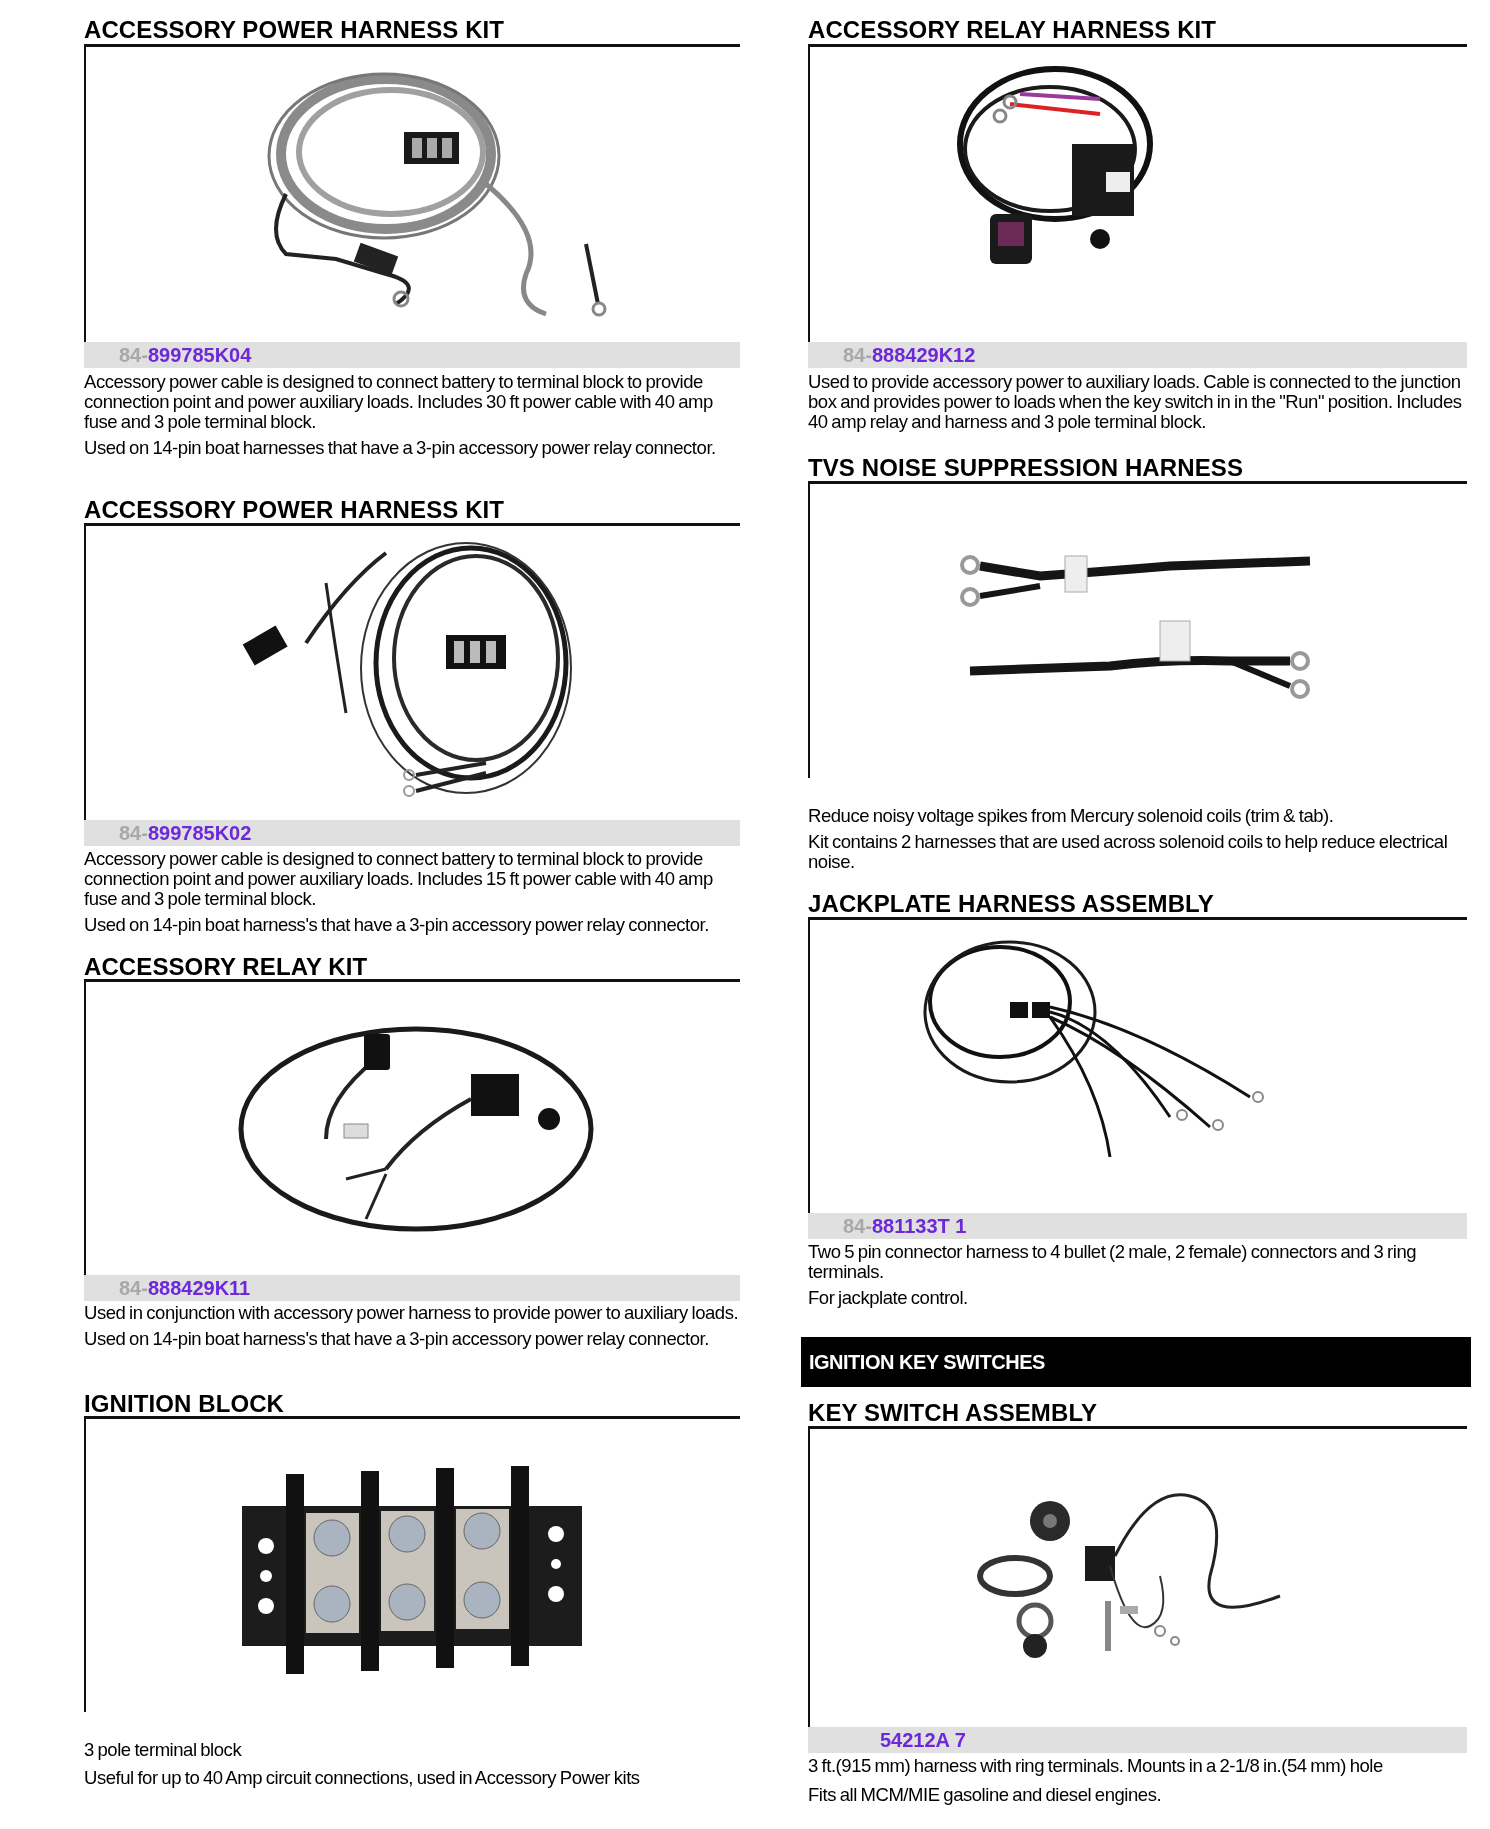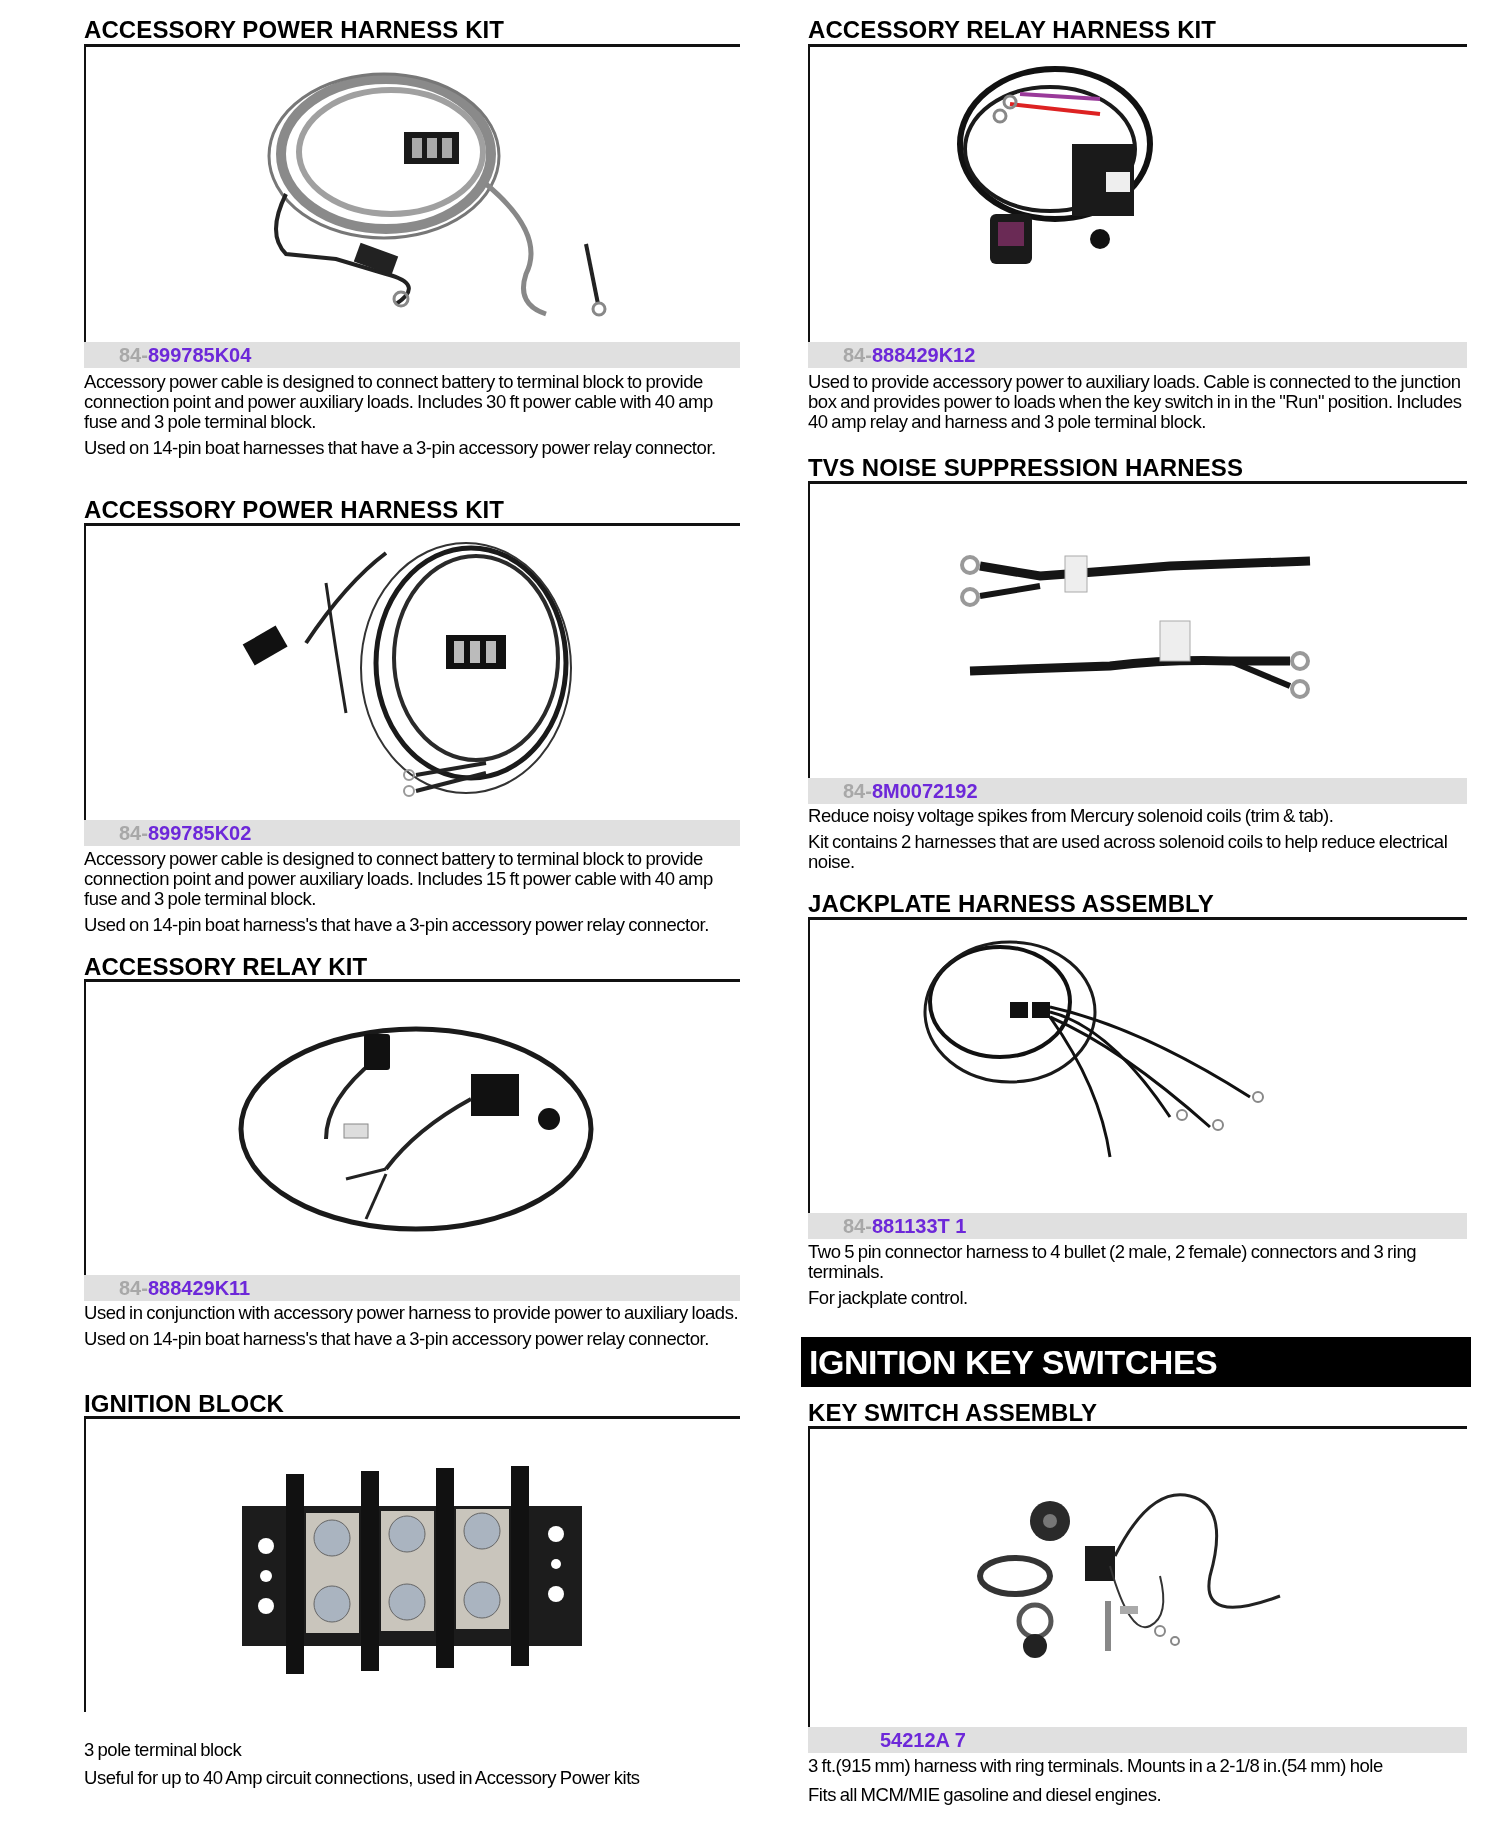--- a/index.html
+++ b/index.html
@@ -12,21 +12,21 @@
   .imgbox { position:absolute; left:0; border-left:2px solid #111; }
   .imgbox svg { position:absolute; left:0; top:0; width:100%; height:100%; }
   .partbar { position:absolute; left:0; right:0; height:26px; background:#e0e0e0;
              font-weight:bold; font-size:20px; line-height:26px; }
   .partbar .prefix { color:#a8a8a8; }
   .partbar .num { color:#6d28d9; }
   .desc { position:absolute; left:0; right:0; font-size:18.5px; line-height:20px;
           font-family:"Liberation Sans", sans-serif; transform-origin:left top; }
   .desc p { margin:0 0 6px 0; letter-spacing:-0.45px; word-spacing:-1px; }
   .catbar { position:absolute; background:#000; color:#fff; font-weight:bold;
-            font-size:34px; line-height:50px; padding-left:8px; letter-spacing:-0.5px; }
+            font-size:20px; line-height:50px; padding-left:8px; letter-spacing:-0.5px; }
 </style>
 </head>
 <body>
 
 <div class="section" style="left:84px; top:0; width:656px; height:480px;">
   <div class="heading" style="top:17px;">ACCESSORY POWER HARNESS KIT</div>
   <div class="rule" style="top:44px;"></div>
   <div class="imgbox" style="top:44px; height:298px; width:654px;">
     <svg viewBox="0 0 654 298">
       <ellipse cx="300" cy="110" rx="105" ry="75" fill="none" stroke="#8a8a8a" stroke-width="10"></ellipse>
@@ -177,23 +177,20 @@
       <circle cx="160" cy="84" r="8" fill="none" stroke="#999" stroke-width="4"></circle>
       <circle cx="160" cy="116" r="8" fill="none" stroke="#999" stroke-width="4"></circle>
       <rect x="255" y="75" width="22" height="36" fill="#eee" stroke="#aaa"></rect>
       <path d="M160 190 L300 185 Q360 178 420 180 L480 180" fill="none" stroke="#151515" stroke-width="9"></path>
       <path d="M420 180 L480 205" stroke="#151515" stroke-width="6"></path>
       <circle cx="490" cy="180" r="8" fill="none" stroke="#999" stroke-width="4"></circle>
       <circle cx="490" cy="208" r="8" fill="none" stroke="#999" stroke-width="4"></circle>
       <rect x="350" y="140" width="30" height="40" fill="#eee" stroke="#aaa"></rect>
     </svg>
   </div>
-  <div class="partbar" style="top:326px;">
-    <span style="display:inline-block; width:35px;"></span><span class="prefix">84-</span><span class="num">8M0072192</span>
-  </div>
   <div class="desc" style="top:354px;">
     <p>Reduce noisy voltage spikes from Mercury solenoid coils (trim &amp; tab).</p>
     <p>Kit contains 2 harnesses that are used across solenoid coils to help reduce electrical noise.</p>
   </div>
 </div>
 
 <div class="section" style="left:808px; top:889px; width:659px; height:430px;">
   <div class="heading" style="top:2px;">JACKPLATE HARNESS ASSEMBLY</div>
   <div class="rule" style="top:28px;"></div>
   <div class="imgbox" style="top:28px; height:296px; width:657px;">

